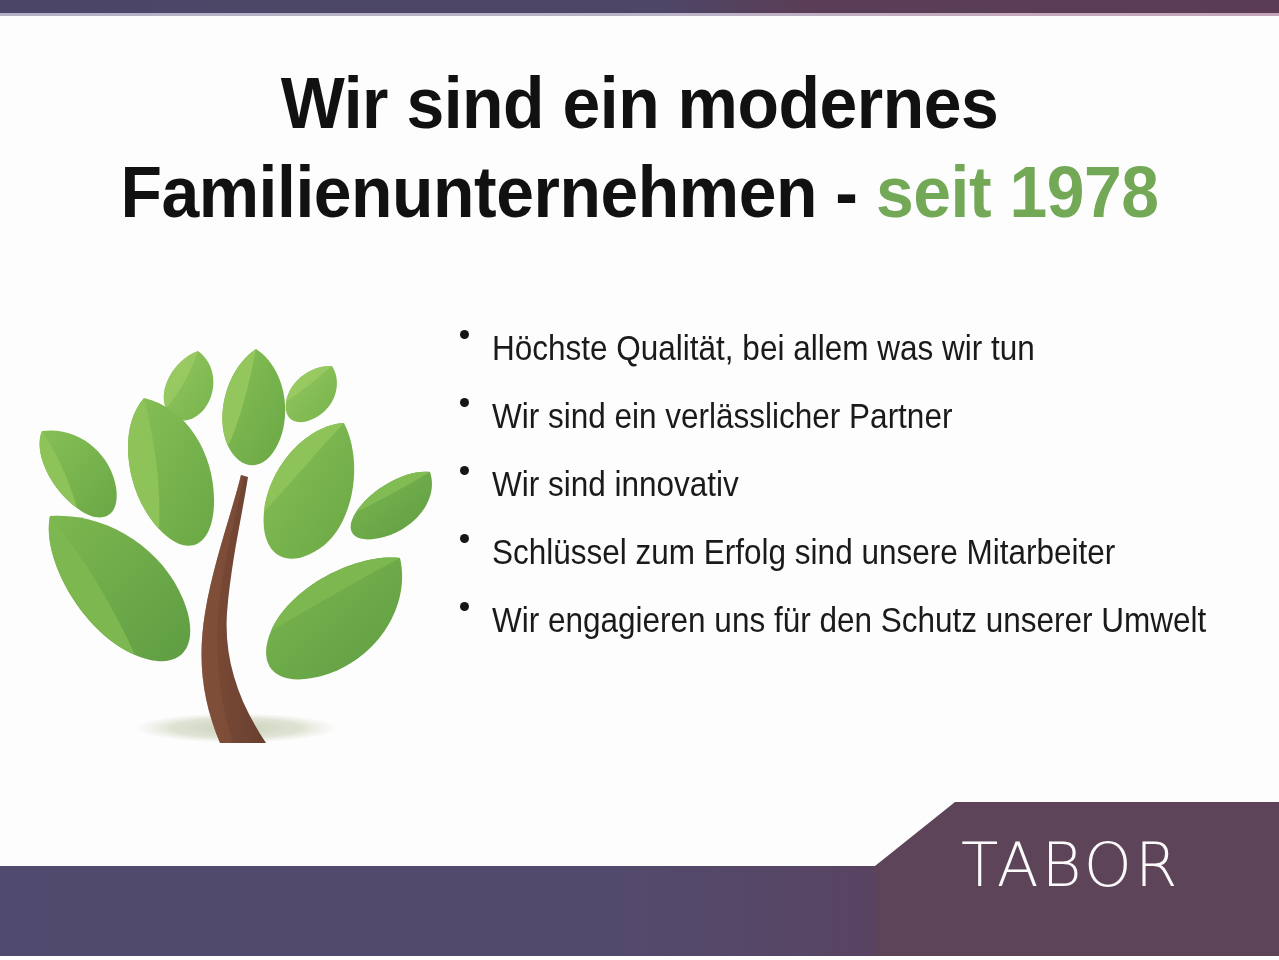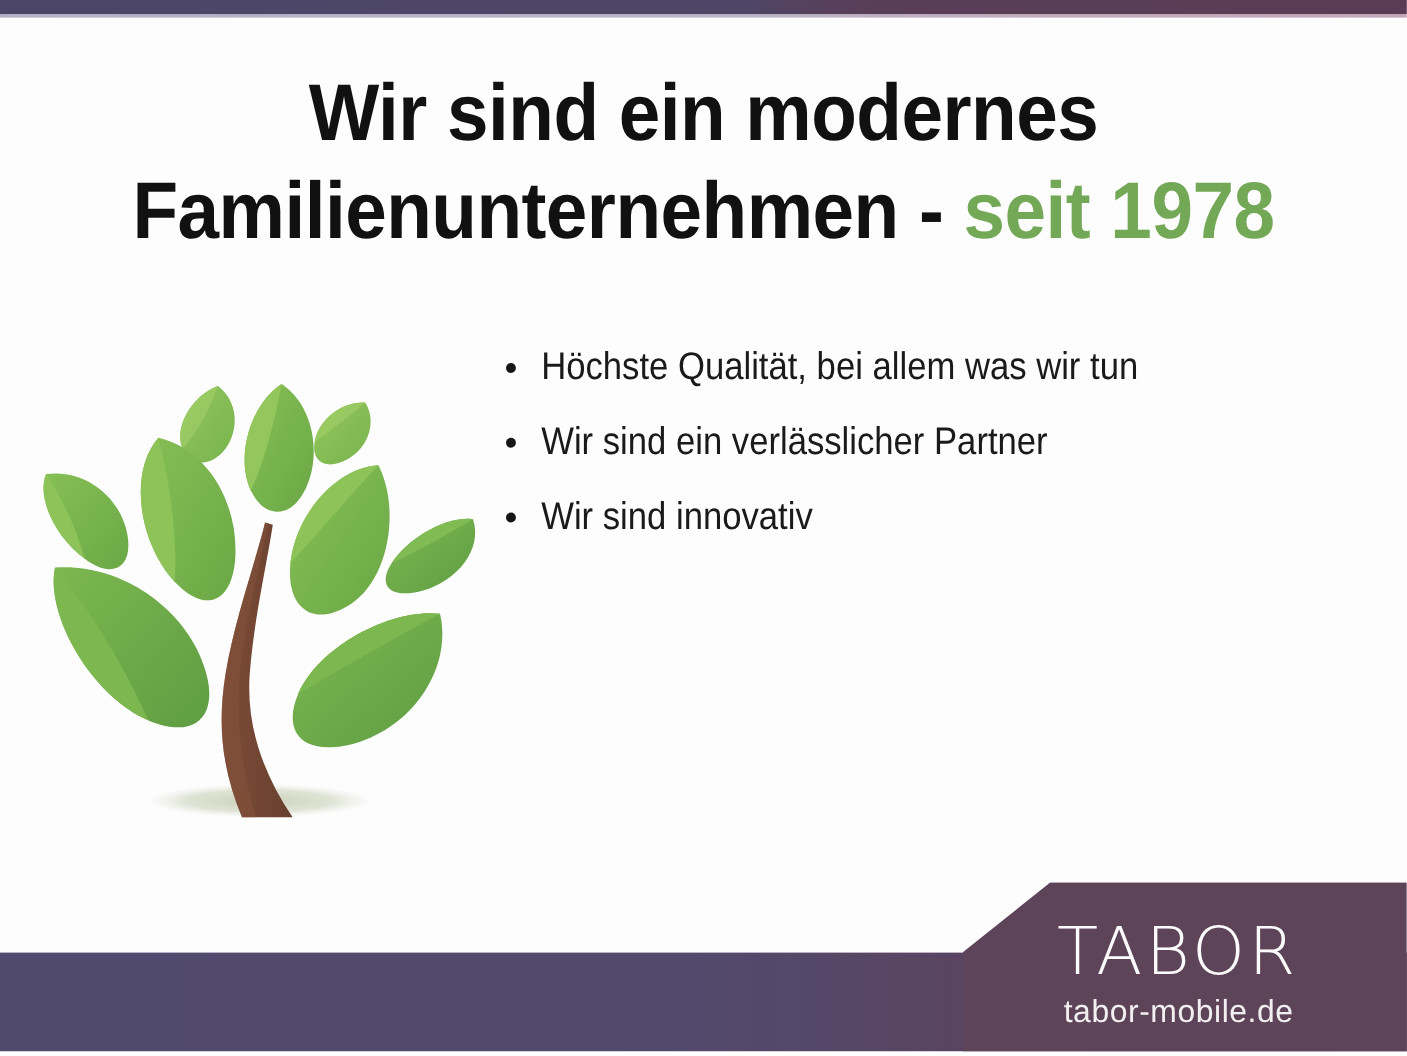--- a/index.html
+++ b/index.html
@@ -63,21 +63,21 @@
   .bullet-list {
     position: absolute;
     left: 458px;
     top: 300px;
     width: 810px;
   }
   .bullet-row {
     position: relative;
     height: 68px;
     display: flex;
-    align-items: center;
+    align-items: flex-end;
   }
   .bullet-dot {
     position: absolute;
     left: 2px;
     top: 50%;
     width: 9px;
     height: 9px;
     margin-top: -4px;
     border-radius: 50%;
     background: #161616;
@@ -248,22 +248,29 @@
       <span class="bullet-text">Höchste Qualität, bei allem was wir tun</span>
     </li>
     <li class="bullet-row">
       <span class="bullet-dot"></span>
       <span class="bullet-text">Wir sind ein verlässlicher Partner</span>
     </li>
     <li class="bullet-row">
       <span class="bullet-dot"></span>
       <span class="bullet-text">Wir sind innovativ</span>
     </li>
+    <li class="bullet-row">
+      <span class="bullet-dot"></span>
+      <span class="bullet-text">Schlüssel zum Erfolg sind unsere Mitarbeiter</span>
+    </li>
+    <li class="bullet-row">
+      <span class="bullet-dot"></span>
+      <span class="bullet-text">Wir engagieren uns für den Schutz unserer Umwelt</span>
+    </li>
   </ul>
 
   <div class="bottom-bar"></div>
 
   <div class="logo-badge">
     <div class="logo-wordmark">TABOR</div>
-    <div class="logo-url">tabor-mobile.de</div>
   </div>
 
 </div>
 
 </body></html>

